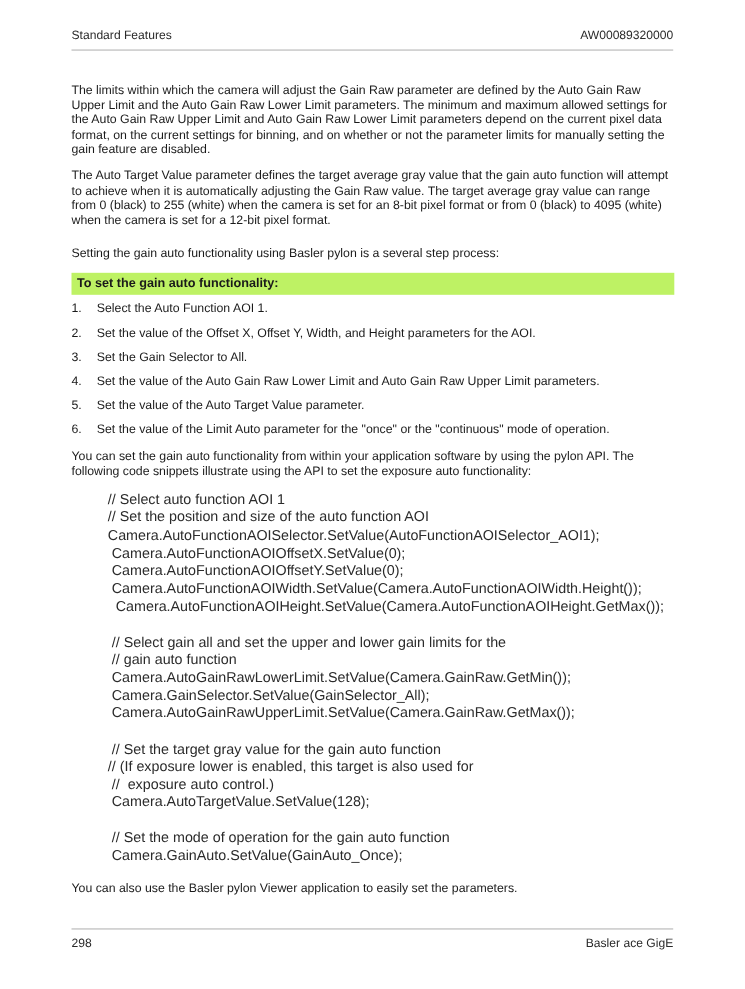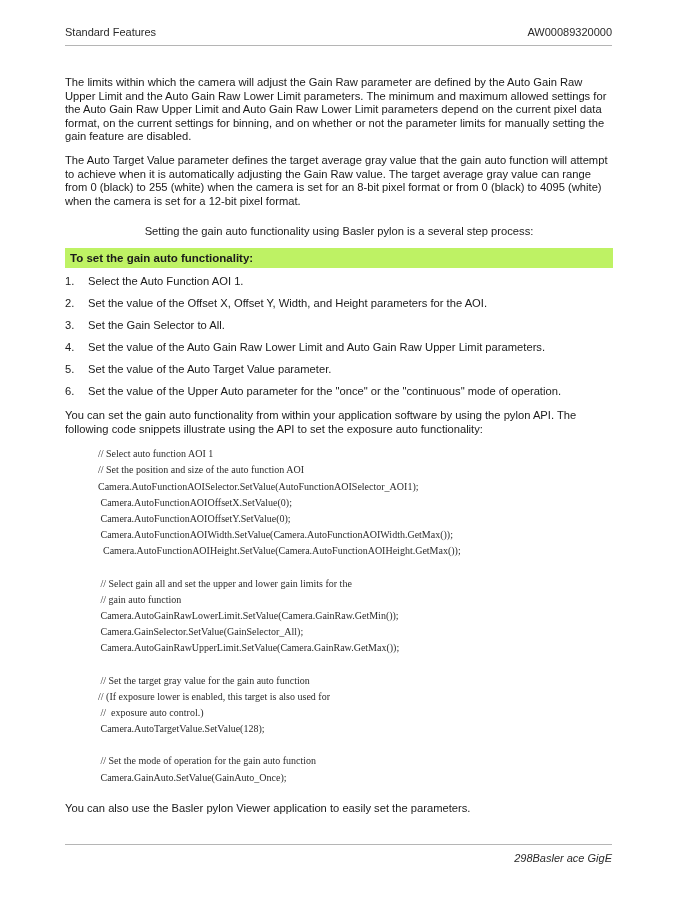--- a/index.html
+++ b/index.html
@@ -37,21 +37,20 @@
     width: 548px;
   }
   .para {
     font-size: 11.2px;
     line-height: 13.6px;
     margin: 0 0 10px 0;
   }
   .para-intro {
     margin-top: 17px;
     margin-bottom: 9px;
-    text-align: center;
   }
   .section-heading {
     background: #bef264;
     font-weight: bold;
     font-size: 11.5px;
     line-height: 14px;
     padding: 3px 4px 3px 5px;
     margin: 0 0 7px 0;
   }
   .steps {
@@ -67,41 +66,40 @@
     width: 23px;
     flex: 0 0 23px;
   }
   .code-area {
     margin: 10px 0 0 33px;
   }
   .code-block {
     margin-bottom: 16px;
   }
   .code-line {
-    font-family: Liberation Serif, serif;
-    font-size: 10px;
+    font-family: Liberation Sans, sans-serif;
+    font-size: 13px;
     line-height: 16.2px;
     color: #2b2b2b;
     white-space: pre;
   }
   .closing-para {
     margin-bottom: 0;
   }
   .footer {
     position: absolute;
     top: 844px;
     left: 65px;
     right: 65px;
     border-top: 1px solid #b5b5b5;
     padding-top: 7px;
     display: flex;
-    justify-content: flex-end;
+    justify-content: space-between;
     font-size: 11px;
     color: #2a2a2a;
-    font-style: italic;
   }
 </style>
 </head>
 <body>
 
 <div class="page">
 
   <div class="header">
     <span>Standard Features</span>
     <span>AW00089320000</span>
@@ -133,34 +131,34 @@
       <div class="step">
         <span class="step-num">4.</span>
         <span>Set the value of the Auto Gain Raw Lower Limit and Auto Gain Raw Upper Limit parameters.</span>
       </div>
       <div class="step">
         <span class="step-num">5.</span>
         <span>Set the value of the Auto Target Value parameter.</span>
       </div>
       <div class="step">
         <span class="step-num">6.</span>
-        <span>Set the value of the Upper Auto parameter for the "once" or the "continuous" mode of operation.</span>
+        <span>Set the value of the Limit Auto parameter for the "once" or the "continuous" mode of operation.</span>
       </div>
     </div>
 
     <p class="para">You can set the gain auto functionality from within your application software by using the pylon API. The following code snippets illustrate using the API to set the exposure auto functionality:</p>
 
     <div class="code-area">
       <div class="code-block">
         <div class="code-line">// Select auto function AOI 1</div>
         <div class="code-line">// Set the position and size of the auto function AOI</div>
         <div class="code-line">Camera.AutoFunctionAOISelector.SetValue(AutoFunctionAOISelector_AOI1);</div>
         <div class="code-line"> Camera.AutoFunctionAOIOffsetX.SetValue(0);</div>
         <div class="code-line"> Camera.AutoFunctionAOIOffsetY.SetValue(0);</div>
-        <div class="code-line"> Camera.AutoFunctionAOIWidth.SetValue(Camera.AutoFunctionAOIWidth.GetMax());</div>
+        <div class="code-line"> Camera.AutoFunctionAOIWidth.SetValue(Camera.AutoFunctionAOIWidth.Height());</div>
         <div class="code-line">  Camera.AutoFunctionAOIHeight.SetValue(Camera.AutoFunctionAOIHeight.GetMax());</div>
       </div>
       <div class="code-block">
         <div class="code-line"> // Select gain all and set the upper and lower gain limits for the</div>
         <div class="code-line"> // gain auto function</div>
         <div class="code-line"> Camera.AutoGainRawLowerLimit.SetValue(Camera.GainRaw.GetMin());</div>
         <div class="code-line"> Camera.GainSelector.SetValue(GainSelector_All);</div>
         <div class="code-line"> Camera.AutoGainRawUpperLimit.SetValue(Camera.GainRaw.GetMax());</div>
       </div>
       <div class="code-block">

